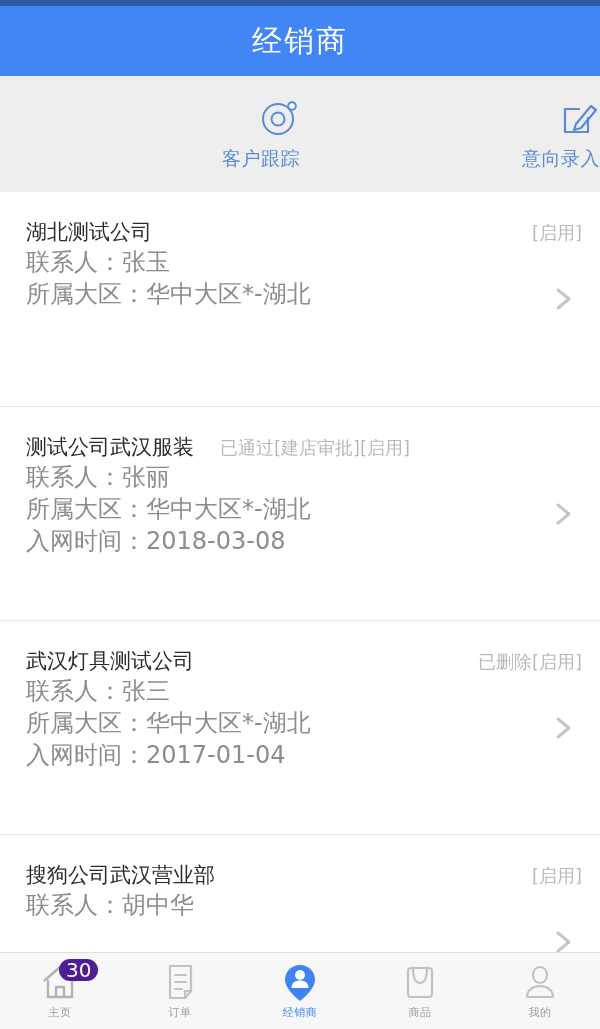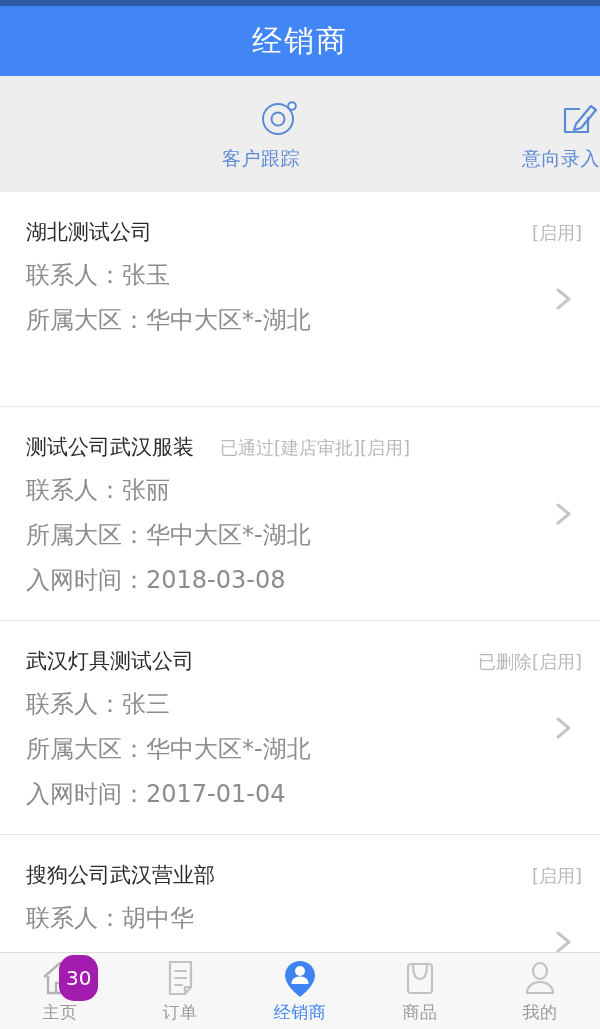--- a/index.html
+++ b/index.html
@@ -51,46 +51,46 @@
   .row-head { display:flex; align-items:baseline; width:556px; }
   .item-title {
     font-size:21px; color:#2b2b2b; white-space:nowrap;
   }
   .item-status {
     font-size:18px; color:#b9b9b9; white-space:nowrap;
     margin-left:auto; padding-left:14px;
   }
   .item-status.inline { margin-left:12px; }
   .item-line {
-    font-size:24px; color:#8c8c8c; margin-top:13px; white-space:nowrap;
+    font-size:24px; color:#8c8c8c; white-space:nowrap;
   }
   .chevron {
     position:absolute; right:22px; top:50%; margin-top:-15px;
     width:30px; height:30px;
   }
 
   
   .tabbar {
     position:absolute; bottom:0; left:0; width:600px; height:77px;
     background:#f7f7f7; border-top:1px solid #dedede;
     display:flex; align-items:center; z-index:10;
   }
   .tab {
     flex:1; height:100%; display:flex; flex-direction:column;
     align-items:center; justify-content:center; gap:3px;
     position:relative; cursor:pointer;
   }
   .tab-icon-wrap { position:relative; width:44px; height:40px; }
   .tab-icon { width:44px; height:40px; display:block; }
-  .tab-label { font-size:17px; color:#9b9b9b; letter-spacing:0.5px; }
+  .tab-label { font-size:11px; color:#9b9b9b; letter-spacing:0.5px; }
   .tab.active .tab-label { color:#4285f4; }
   .badge {
     position:absolute; left:21px; top:-3px;
-    min-width:38px; height:46px; padding:0 7px;
-    background:#a21caf; border-radius:15px;
+    min-width:38px; height:22px; padding:0 7px;
+    background:#4c1d95; border-radius:15px;
     color:#ffffff; font-size:20px;
     display:flex; align-items:center; justify-content:center;
   }
 </style>
 </head>
 <body>
 
 <div id="app">
 
   <div class="status-strip"></div>

